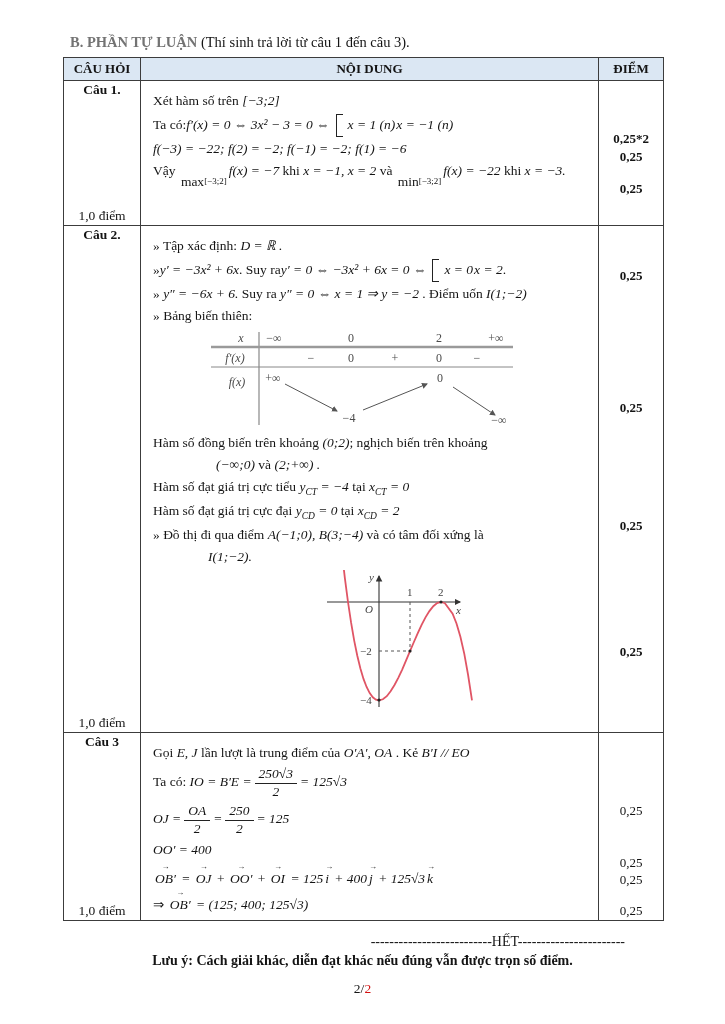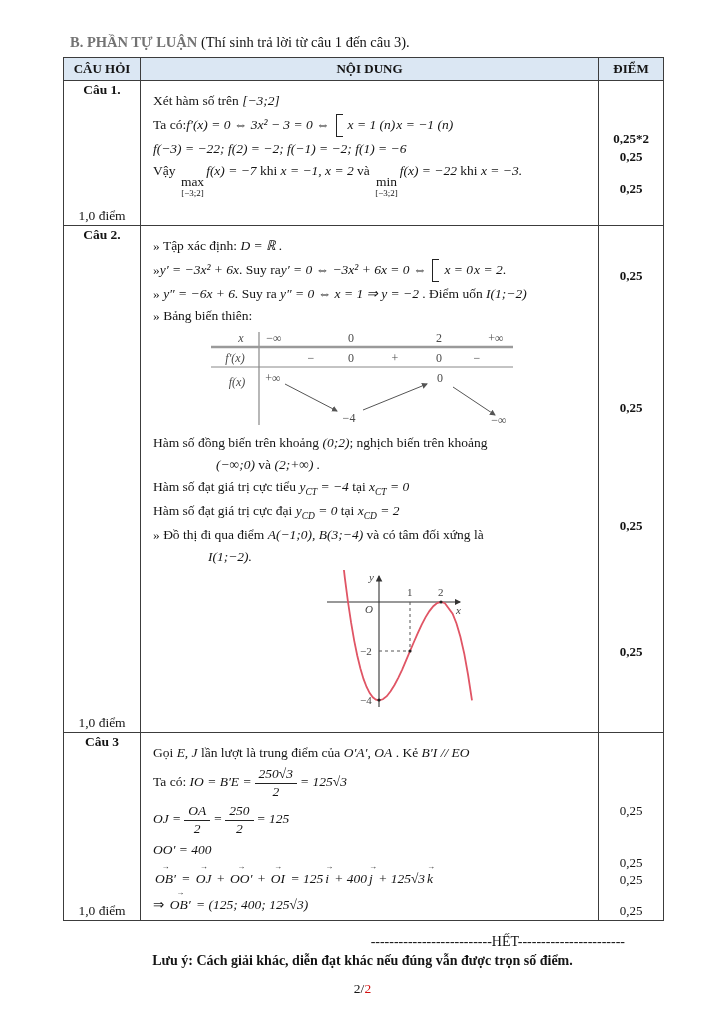--- a/index.html
+++ b/index.html
@@ -24,21 +24,21 @@
   .bold{font-weight:bold;}
   .mi{font-style:italic;}
   .ln{margin:3px 0;}
   
   .eqline{display:flex;align-items:center;margin:2px 0;}
   .cases{display:inline-flex;align-items:center;margin-left:6px;}
   .lbracket{width:6px;align-self:stretch;border-left:1.6px solid #222;
             border-top:1.6px solid #222;border-bottom:1.6px solid #222;}
   .case-lines{display:flex;flex-direction:row;gap:1px;padding:2px 0 2px 5px;}
   
-  .limstack{display:inline-flex;flex-direction:column;align-items:center;vertical-align:-11px;line-height:1;margin:0 2px;}
+  .limstack{display:inline-flex;flex-direction:row;align-items:center;vertical-align:-11px;line-height:1;margin:0 2px;}
   .limstack .lsub{font-size:9px;margin-top:1px;}
   
   .frac{display:inline-flex;flex-direction:column;align-items:center;vertical-align:middle;line-height:1.2;margin:0 3px;}
   .frac .num{border-bottom:1.1px solid #222;padding:0 4px 1px;}
   
   .vec{position:relative;font-style:italic;margin:0 2px;display:inline-block;}
   .vec .varrow{position:absolute;left:0;right:0;top:-9px;font-size:8px;text-align:center;font-style:normal;color:#222;}
   sub.ssub{font-size:9.5px;font-style:italic;}
   .indent1{margin-left:63px;}
   .indent2{margin-left:55px;}

